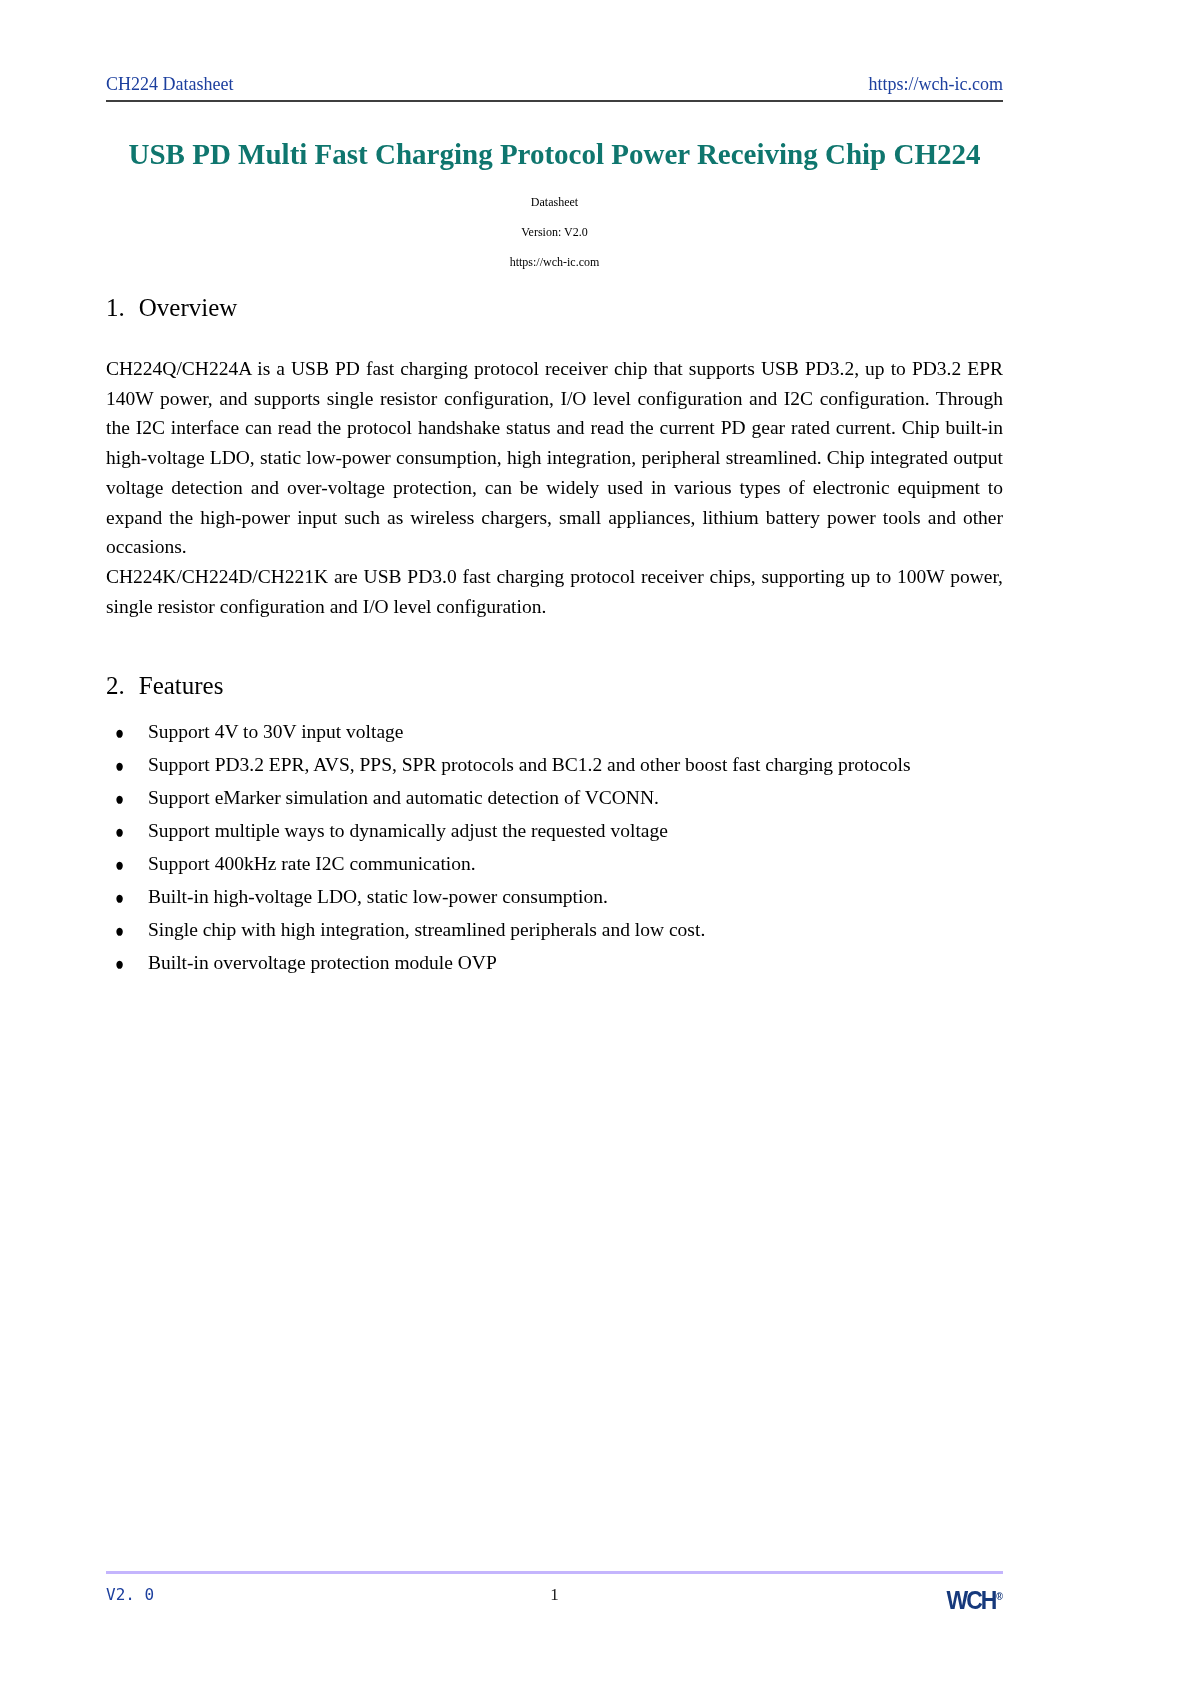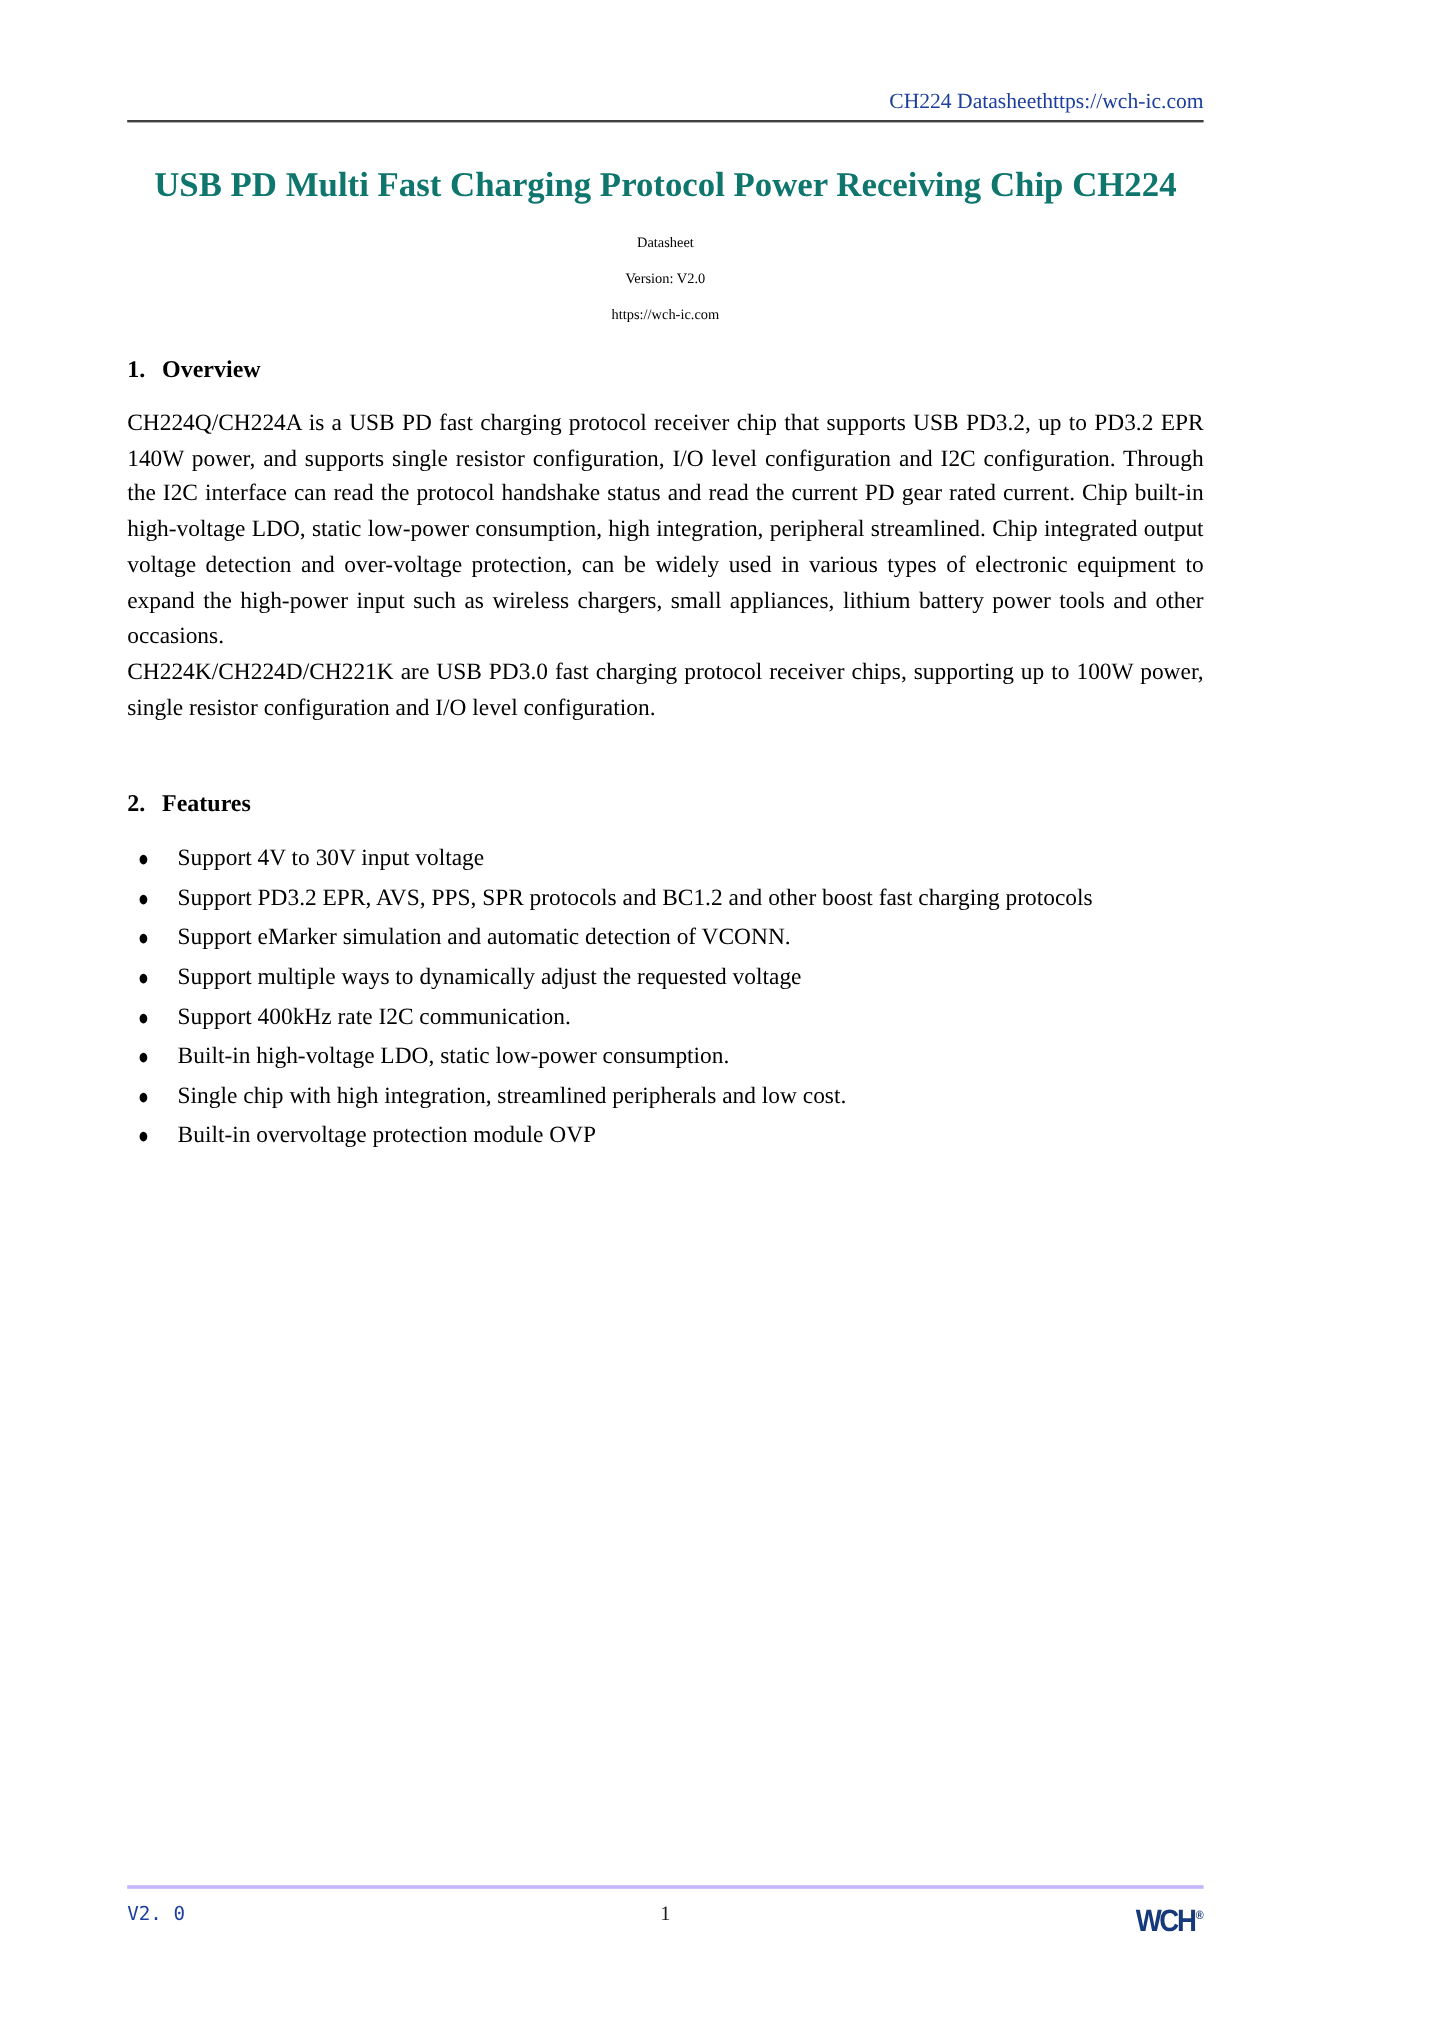--- a/index.html
+++ b/index.html
@@ -15,21 +15,21 @@
   .content {
     position: absolute;
     left: 106px;
     width: 897px;
     top: 0;
   }
   
   .page-header {
     margin-top: 74px;
     display: flex;
-    justify-content: flex-end;
+    justify-content: space-between;
     align-items: flex-end;
     padding-bottom: 5px;
     border-bottom: 2px solid #3f3f3f;
     font-size: 18px;
     color: #1c3f9e;
   }
   .page-header a { color: #1c3f9e; text-decoration: none; }
   
   .doc-title {
     margin-top: 34px;
@@ -41,30 +41,30 @@
   }
   .subtitle-block {
     margin-top: 15px;
     text-align: center;
     font-size: 12px;
     line-height: 30px;
   }
   .subtitle-line { display: block; }
   
   .section-heading {
-    font-size: 20px;
-    font-weight: bold;
+    font-size: 25px;
+    font-weight: normal;
     line-height: 34px;
   }
   .section-heading .sec-num { margin-right: 14px; }
   .overview-heading { margin-top: 14px; }
   .features-heading { margin-top: 48px; }
   
   .body-para {
-    margin-top: 13px;
+    margin-top: 29px;
     font-size: 19.5px;
     line-height: 29.7px;
     text-align: justify;
   }
   .body-para.follow { margin-top: 0; }
   
   .feature-list {
     margin-top: 17px;
     list-style: none;
   }

